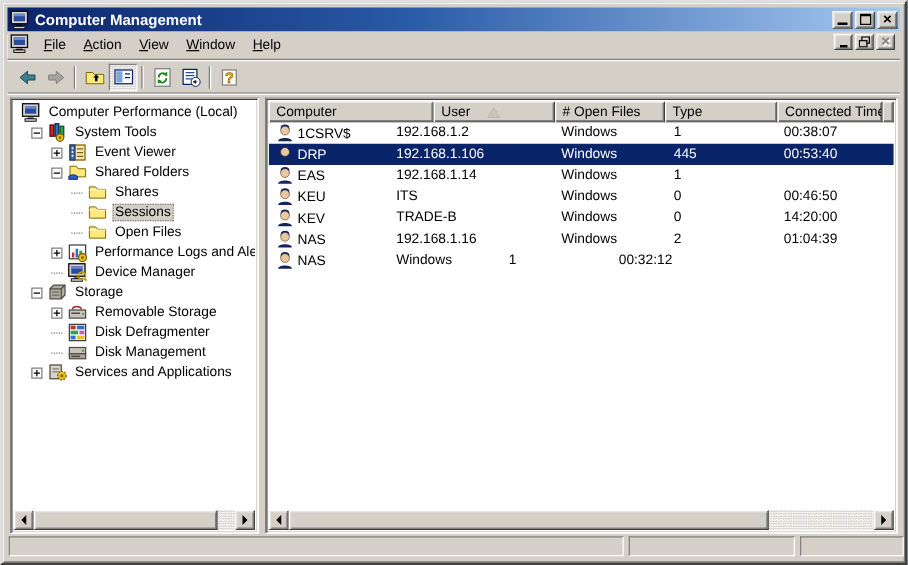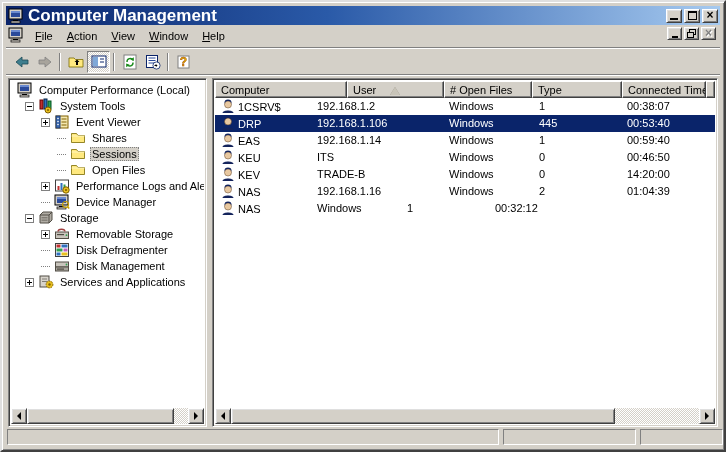--- a/index.html
+++ b/index.html
@@ -16,21 +16,21 @@
 
   
   .raised { background:#d4d0c8; border:1px solid; border-color:#fff #404040 #404040 #fff; box-shadow: inset 1px 1px 0 #dfdfdf, inset -1px -1px 0 #808080; }
 
   
   .titlebar {
     position:absolute; left:4px; top:4px; right:4px; height:19px;
     background: linear-gradient(to right, #0a246a, #2a5aa8 45%, #a6caf0);
     display:flex; align-items:center; padding:0 2px;
   }
-  .titlebar .title { color:#fff; font-weight:bold; font-size:17px; margin-left:4px; letter-spacing:0; }
+  .titlebar .title { color:#fff; font-weight:bold; font-size:12px; margin-left:4px; letter-spacing:0; }
   .winbtns { margin-left:auto; display:flex; gap:2px; }
   .winbtn { width:16px; height:14px; display:flex; align-items:center; justify-content:center; font-size:10px; line-height:1; }
   .glyph-min { width:8px; height:2px; background:#000; margin-top:7px; }
   .glyph-max { width:9px; height:9px; border:1px solid #000; border-top-width:2px; }
   .glyph-x { font-weight:bold; font-size:12px; margin-top:-2px; }
   .glyph-x.disabled { color:#808080; text-shadow:1px 1px 0 #fff; }
 
   
   .menubar {
     position:absolute; left:4px; top:25px; right:4px; height:21px;
@@ -249,20 +249,29 @@
             <circle cx="4" cy="4.5" r="0.8" fill="#fff"></circle>
             <circle cx="4" cy="7.5" r="0.8" fill="#fff"></circle>
             <circle cx="4" cy="10.5" r="0.8" fill="#fff"></circle>
             <line x1="7.5" y1="5" x2="12.5" y2="5" stroke="#806000"></line>
             <line x1="7.5" y1="8" x2="12.5" y2="8" stroke="#806000"></line>
             <line x1="7.5" y1="11" x2="12.5" y2="11" stroke="#806000"></line>
           </svg>
         <span class="tlabel">Event Viewer</span>
       </div>
 
+      <div class="trow">
+        <span class="t-spacer" style="width:30px"></span>
+        <span class="expander minus"></span>
+        <svg class="ticon" viewBox="0 0 16 16">
+            <path d="M2 3 H7 L8.5 5 H14.5 V11.5 H2 Z" fill="#ffe97f" stroke="#7a6a00" stroke-width="0.8"></path>
+            <path d="M1 11 C3 9.5 6 9.5 8 11 L8 13.5 L1 13.5 Z" fill="#2a5ad0" stroke="#102a70" stroke-width="0.7"></path>
+          </svg>
+        <span class="tlabel">Shared Folders</span>
+      </div>
 
       <div class="trow">
         <span class="t-spacer" style="width:46px"></span>
         <span class="stub"></span>
         <svg class="ticon" viewBox="0 0 16 16">
             <path d="M1.5 3.5 H6.5 L8 5.5 H14.5 V12.5 H1.5 Z" fill="#ffe97f" stroke="#7a6a00" stroke-width="0.8"></path>
             <path d="M1.5 6 H14.5" stroke="#fff8d0" stroke-width="0.8"></path>
           </svg>
         <span class="tlabel">Shares</span>
       </div>
@@ -443,21 +452,20 @@
             <svg class="uicon" viewBox="0 0 16 16">
               <circle cx="8" cy="5.5" r="3.5" fill="#e8c8a0" stroke="#604020" stroke-width="0.5"></circle>
               <path d="M4.5 5.5 A3.5 3.5 0 0 1 11.5 5.5 L11.5 3.5 A3.5 3 0 0 0 4.5 3.5 Z" fill="#14245c"></path>
               <path d="M2.5 14 C2.5 10.5 13.5 10.5 13.5 14 Z" fill="#14245c"></path>
             </svg>
             <span>EAS</span>
           </div>
         <div class="lcell" style="width:132px">192.168.1.14</div>
         <div class="lcell" style="width:90px">Windows</div>
         <div class="lcell" style="width:88px">1</div>
-        <div class="lcell" style="width:84px">00:59:40</div>
       </div>
 
       <div class="lrow">
         <div class="lcell c-user" style="width:97px">
             <svg class="uicon" viewBox="0 0 16 16">
               <circle cx="8" cy="5.5" r="3.5" fill="#e8c8a0" stroke="#604020" stroke-width="0.5"></circle>
               <path d="M4.5 5.5 A3.5 3.5 0 0 1 11.5 5.5 L11.5 3.5 A3.5 3 0 0 0 4.5 3.5 Z" fill="#14245c"></path>
               <path d="M2.5 14 C2.5 10.5 13.5 10.5 13.5 14 Z" fill="#14245c"></path>
             </svg>
             <span>KEU</span>

